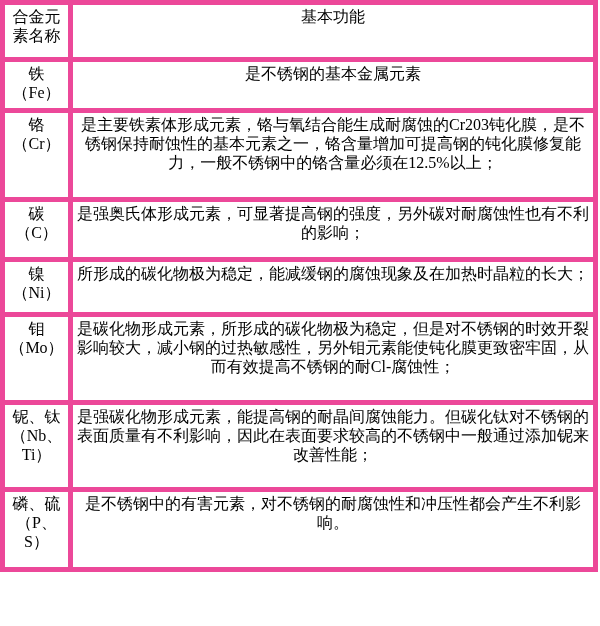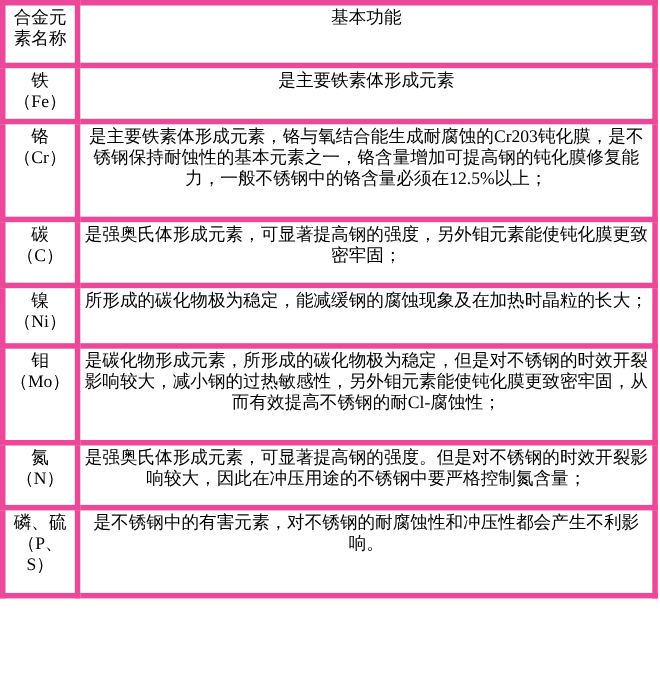--- a/index.html
+++ b/index.html
@@ -56,44 +56,46 @@
     <tr class="rh-header">
       <th class="col-element">合金元
 素名称</th>
       <th class="col-function">基本功能</th>
     </tr>
   </thead>
   <tbody>
     <tr class="rh-0">
       <td class="col-element">铁
 （Fe）</td>
-      <td class="col-function">是主要铁素体形成元素</td>
+      <td class="col-function">是不锈钢的基本金属元素</td>
     </tr>
     <tr class="rh-1">
       <td class="col-element">铬
 （Cr）</td>
       <td class="col-function">是主要铁素体形成元素，铬与氧结合能生成耐腐蚀的Cr203钝化膜，是不锈钢保持耐蚀性的基本元素之一，铬含量增加可提高钢的钝化膜修复能力，一般不锈钢中的铬含量必须在12.5%以上；</td>
     </tr>
     <tr class="rh-2">
       <td class="col-element">碳（C）</td>
-      <td class="col-function">是强奥氏体形成元素，可显著提高钢的强度，另外钼元素能使钝化膜更致密牢固；</td>
+      <td class="col-function">是强奥氏体形成元素，可显著提高钢的强度，另外碳对耐腐蚀性也有不利的影响；</td>
     </tr>
     <tr class="rh-3">
       <td class="col-element">镍
 （Ni）</td>
       <td class="col-function">所形成的碳化物极为稳定，能减缓钢的腐蚀现象及在加热时晶粒的长大；</td>
     </tr>
     <tr class="rh-4">
       <td class="col-element">钼
 （Mo）</td>
       <td class="col-function">是碳化物形成元素，所形成的碳化物极为稳定，但是对不锈钢的时效开裂影响较大，减小钢的过热敏感性，另外钼元素能使钝化膜更致密牢固，从而有效提高不锈钢的耐Cl-腐蚀性；</td>
     </tr>
-    <tr class="rh-6">
-      <td class="col-element">氮（N）</td>
-      <td class="col-function">是强奥氏体形成元素，可显著提高钢的强度。但是对不锈钢的时效开裂影响较大，因此在冲压用途的不锈钢中要严格控制氮含量；</td>
+    <tr class="rh-5">
+      <td class="col-element">铌、钛
+（Nb、
+Ti）</td>
+      <td class="col-function">是强碳化物形成元素，能提高钢的耐晶间腐蚀能力。但碳化钛对不锈钢的表面质量有不利影响，因此在表面要求较高的不锈钢中一般通过添加铌来改善性能；</td>
     </tr>
     <tr class="rh-7">
       <td class="col-element">磷、硫
 （P、
 S）</td>
       <td class="col-function">是不锈钢中的有害元素，对不锈钢的耐腐蚀性和冲压性都会产生不利影响。</td>
     </tr>
   </tbody>
 </table>
 

